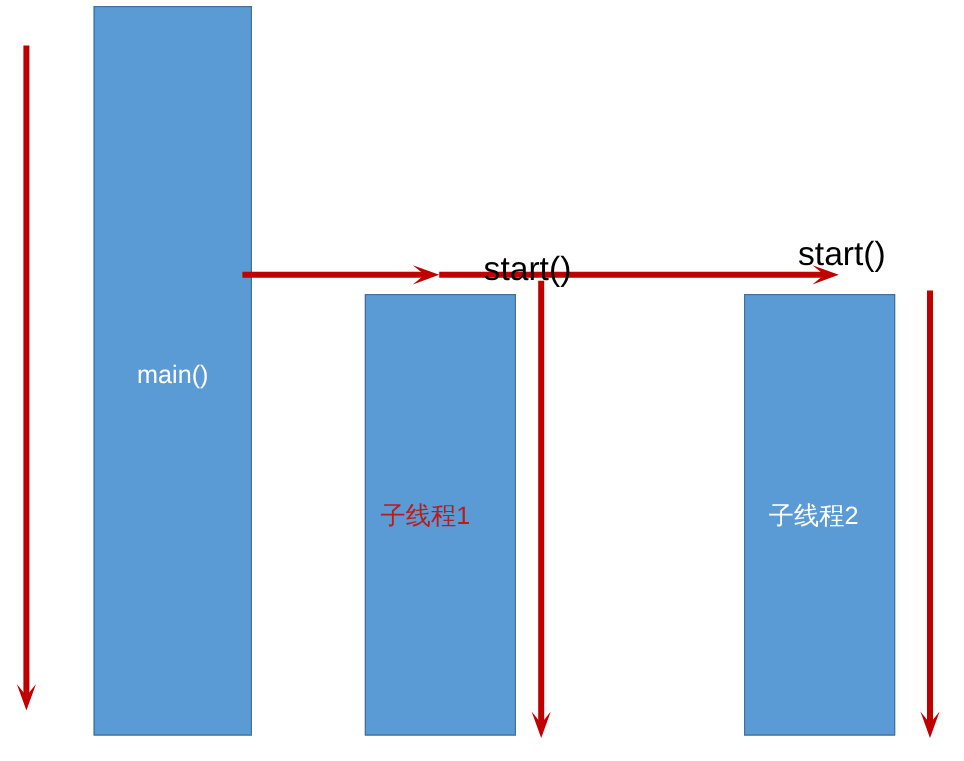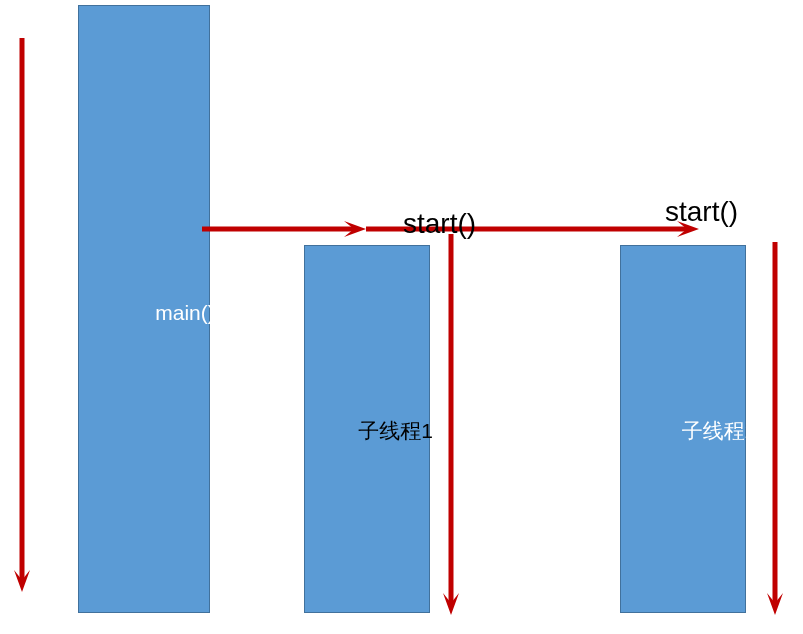--- a/index.html
+++ b/index.html
@@ -26,21 +26,20 @@
   .box-label {
     position: absolute;
     left: 0;
     right: 0;
     text-align: center;
     color: #ffffff;
     font-size: 21px;
     font-family: "Liberation Sans", "DejaVu Sans", sans-serif;
     white-space: nowrap;
     line-height: 1;
-    padding-left: 41px;
   }
   .arrow-label {
     position: absolute;
     color: #000000;
     font-size: 28px;
     font-family: "Liberation Sans", "DejaVu Sans", sans-serif;
     white-space: nowrap;
     line-height: 1;
   }
   #arrows {
@@ -54,21 +53,21 @@
 </style>
 </head>
 <body>
 
 <div id="canvas">
 
   <div class="lifeline-box" id="box-main-thread" style="left: 78px; top: 5px; width: 132px; height: 608px; background: rgb(91, 155, 213); border-color: rgb(65, 113, 156);"></div>
   <div class="box-label" id="label-main-thread" style="left: 78px; width: 132px; top: 302px; color: rgb(255, 255, 255);">main()</div>
 
   <div class="lifeline-box" id="box-child-thread-1" style="left: 304px; top: 245px; width: 126px; height: 368px; background: rgb(91, 155, 213); border-color: rgb(65, 113, 156);"></div>
-  <div class="box-label" id="label-child-thread-1" style="left: 304px; width: 101px; top: 420px; color: #000000;">子线程1</div>
+  <div class="box-label" id="label-child-thread-1" style="left: 304px; width: 101px; top: 420px; color: #b91c1c;">子线程1</div>
 
   <div class="lifeline-box" id="box-child-thread-2" style="left: 620px; top: 245px; width: 126px; height: 368px; background: rgb(91, 155, 213); border-color: rgb(65, 113, 156);"></div>
   <div class="box-label" id="label-child-thread-2" style="left: 620px; width: 116px; top: 420px; color: rgb(255, 255, 255);">子线程2</div>
 
   <svg id="arrows" viewBox="0 0 803 634">
     <g id="vertical-arrow-group">
         <line x1="22" y1="38" x2="22" y2="581" stroke="#C00000" stroke-width="5"></line>
         <path d="M 22 592 L 14 570 L 22 579.9 L 30 570 Z" fill="#C00000"></path>
         <line x1="451" y1="234" x2="451" y2="604" stroke="#C00000" stroke-width="5"></line>
         <path d="M 451 615 L 443 593 L 451 602.9 L 459 593 Z" fill="#C00000"></path>

